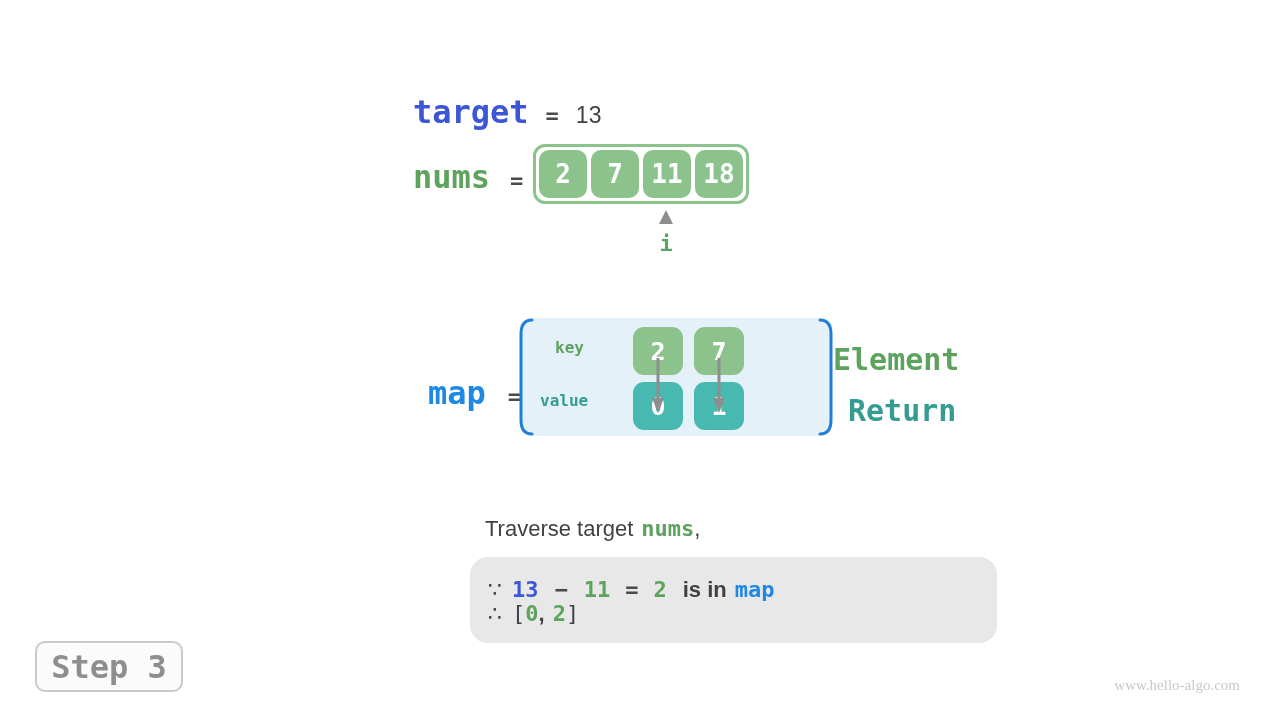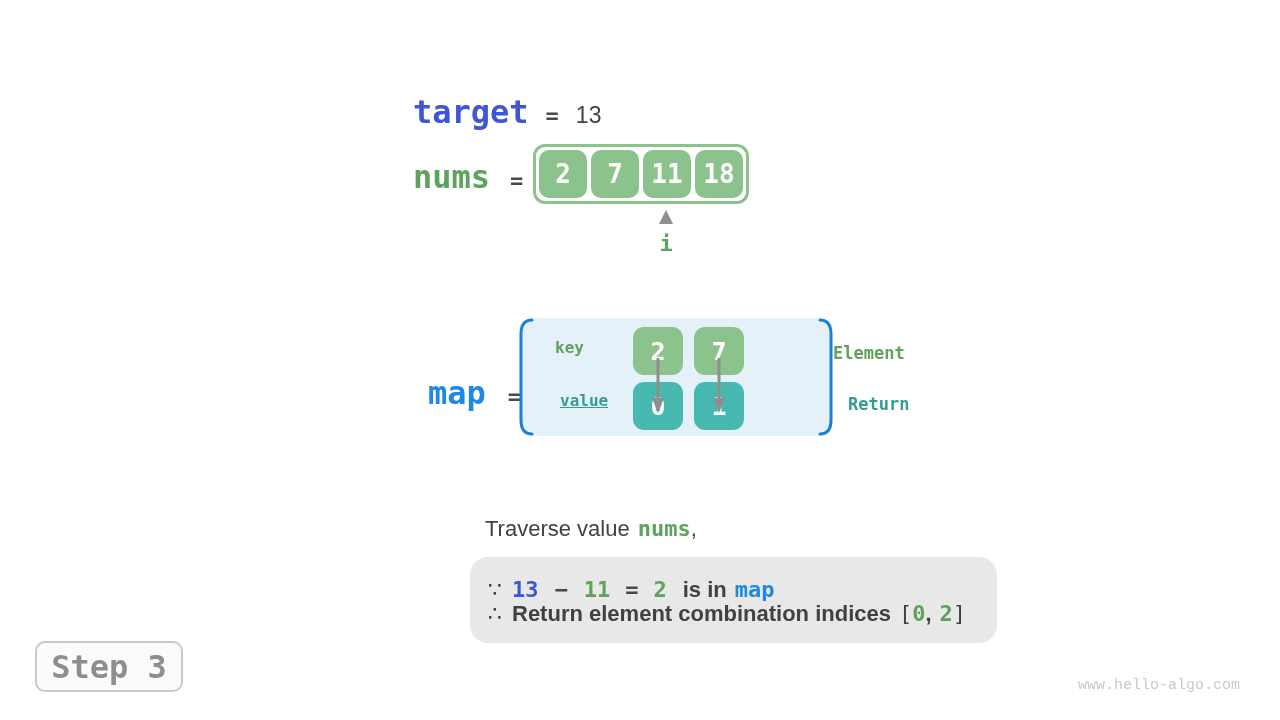--- a/index.html
+++ b/index.html
@@ -1,20 +1,20 @@
 <!DOCTYPE html>
 <html style="--green-box: #8CC28C; --teal-box: #48B9B0; --green-text: #5DA25D; --teal-text: #359C92; --indigo-text: #3C56D5; --blue-text: #1E88E5; --bracket-blue: #1D7FD8; --map-bg: #E4F1F9; --dark-text: #3F4245; --operator-text: #4A4A4A; --box-text: #FFFFFF; --gray-panel: #E8E8E8; --arrow-gray: #8E8E8E; --step-text: #8E8E8E; --step-border: #C9C9C9; --step-bg: #FBFBFB; --watermark-text: #C7C9CC;"><head>
 <meta charset="utf-8">
 <style>
   html,body{margin:0;padding:0;background:#fff;}
   .page{position:relative;width:1280px;height:720px;background:#fff;overflow:hidden;
         font-family:"Liberation Sans","DejaVu Sans",sans-serif;}
   .abs{position:absolute;}
   .mono{font-family:"DejaVu Sans Mono","Liberation Mono",monospace;font-weight:bold;}
-  .monoreg{font-family:Liberation Mono, monospace;}
+  .monoreg{font-family:Liberation Serif, serif;}
   .row{display:flex;align-items:baseline;}
   .varname{font-size:32px;line-height:1;}
   .indigo{color:var(--indigo-text,#3C56D5);}
   .blue{color:var(--blue-text,#1E88E5);margin-top:13px;}
   .green{color:var(--green-text,#5DA25D);}
   .teal{color:var(--teal-text,#359C92);}
   .dark{color:var(--dark-text,#3F4245);}
   .op{font-family:"DejaVu Sans Mono","Liberation Mono",monospace;font-weight:600;
       color:var(--operator-text,#4A4A4A);font-size:22px;line-height:1;}
 
@@ -34,31 +34,31 @@
 
   
   .map-row{left:428px;top:364px;gap:22px;}
   .map-box{left:520px;top:318px;width:312px;height:118px;border-radius:14px;
            background:var(--map-bg,#E4F1F9);}
   .bracket{position:absolute;top:-1px;color:var(--bracket-blue,#1D7FD8);}
   .bracket-left{left:-3px;}
   .bracket-right{right:-3px;}
   .kv-label{position:absolute;font-size:16px;line-height:1;}
   .key-label{left:35px;top:22px;}
-  .value-label{left:40px;top:75px;text-decoration:underline;}
+  .value-label{left:20px;top:75px;}
   .map-cell{position:absolute;width:50px;height:48px;border-radius:11px;color:var(--box-text,#fff);
             font-size:25px;display:flex;align-items:center;justify-content:center;}
   .key-cell{top:9px;background:var(--green-box,#8CC28C);}
   .value-cell{top:64px;background:var(--teal-box,#48B9B0);}
   .cell-col-0{left:113px;}
   .cell-col-1{left:174px;}
   .map-arrow{position:absolute;top:39px;color:var(--arrow-gray,#8E8E8E);}
   .arrow-col-0{left:130px;}
   .arrow-col-1{left:191px;}
-  .legend{font-size:17px;line-height:1;}
+  .legend{font-size:30px;line-height:1;}
   .legend-element{left:833px;top:345px;}
   .legend-index{left:848px;top:396px;}
 
   
   .caption{left:485px;top:516px;font-size:22px;}
   .caption-code{font-size:22px;margin-left:8px;line-height:1;}
   .panel{left:470px;top:557px;width:527px;height:86px;border-radius:18px;
          background:var(--gray-panel,#E8E8E8);box-sizing:border-box;padding:9px 0 0 18px;}
   .p-line{display:flex;align-items:baseline;height:35px;font-size:22px;}
   .sym{font-size:22px;margin-right:10px;}
@@ -128,39 +128,38 @@
     <svg class="map-arrow arrow-col-1" width="16" height="58" viewBox="0 0 16 58">
       <line x1="8" y1="1" x2="8" y2="43" stroke="currentColor" stroke-width="3"></line>
       <polygon points="2,41 14,41 8,56" fill="currentColor"></polygon>
     </svg>
   </div>
 
   <span class="abs legend legend-element mono green">Element</span>
   <span class="abs legend legend-index mono teal">Return</span>
 
   <div class="abs row caption dark">
-    <span>Traverse value</span>
+    <span>Traverse target</span>
     <span class="mono caption-code green">nums</span>
     <span>,</span>
   </div>
 
   <div class="abs panel">
     <div class="p-line">
       <span class="sym dark">∵</span>
       <span class="mono p-code indigo mr16">13</span>
       <span class="op mr16">−</span>
       <span class="mono p-code green mr15">11</span>
       <span class="op mr15">=</span>
       <span class="mono p-code green mr16">2</span>
       <span class="dark mr8">is in</span>
       <span class="mono p-code blue">map</span>
     </div>
     <div class="p-line">
       <span class="sym dark">∴</span>
-      <span class="dark mr8">Return element combination indices</span>
       <span class="bracket-char">[</span>
       <span class="mono p-code green">0</span>
       <span class="dark mr8">,</span>
       <span class="mono p-code green">2</span>
       <span class="bracket-char">]</span>
     </div>
   </div>
 
   <div class="abs step-badge mono">Step 3</div>
 

